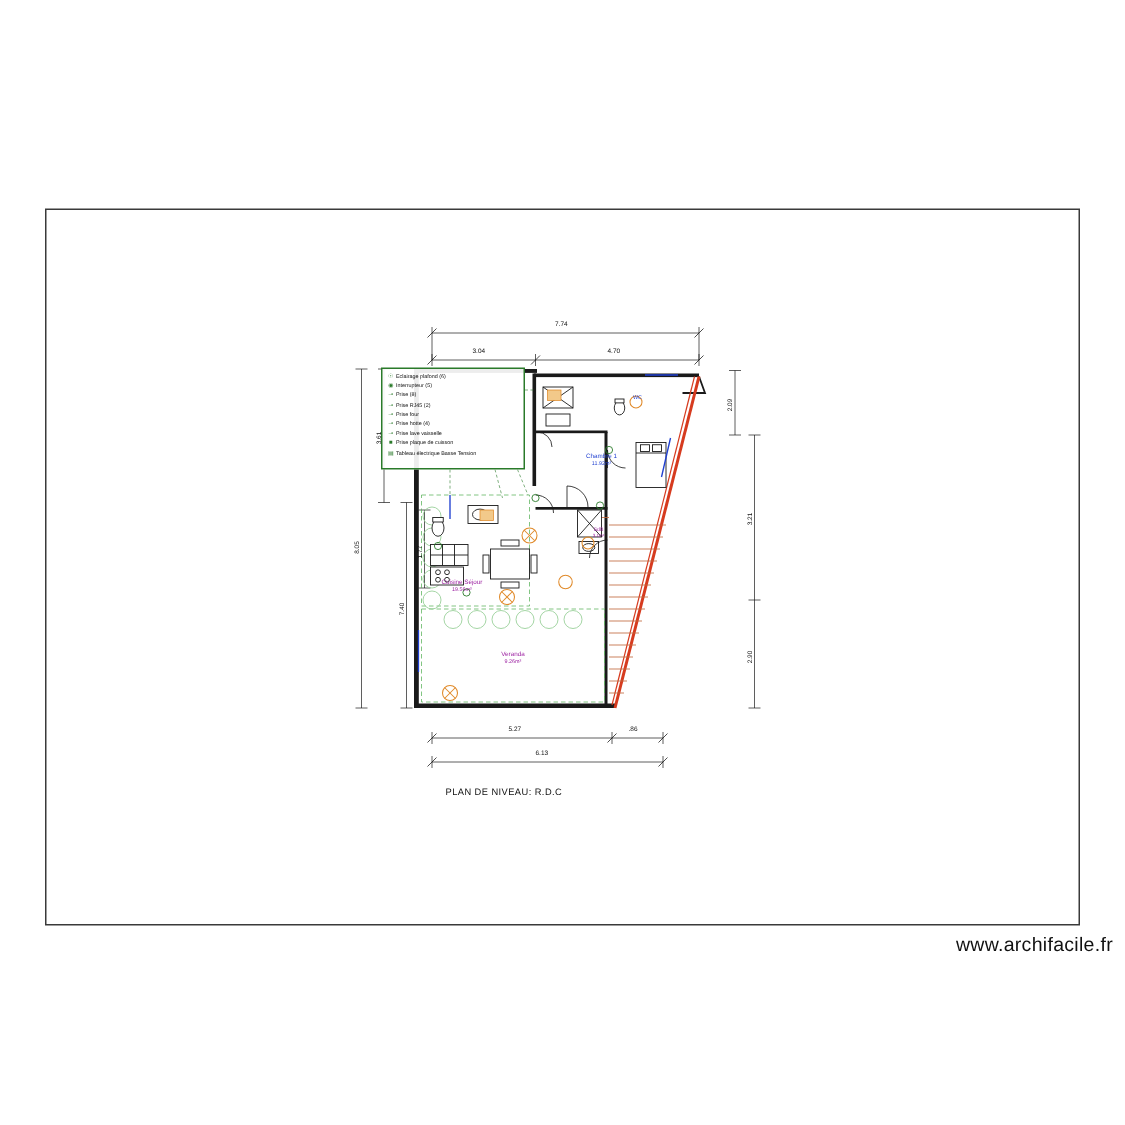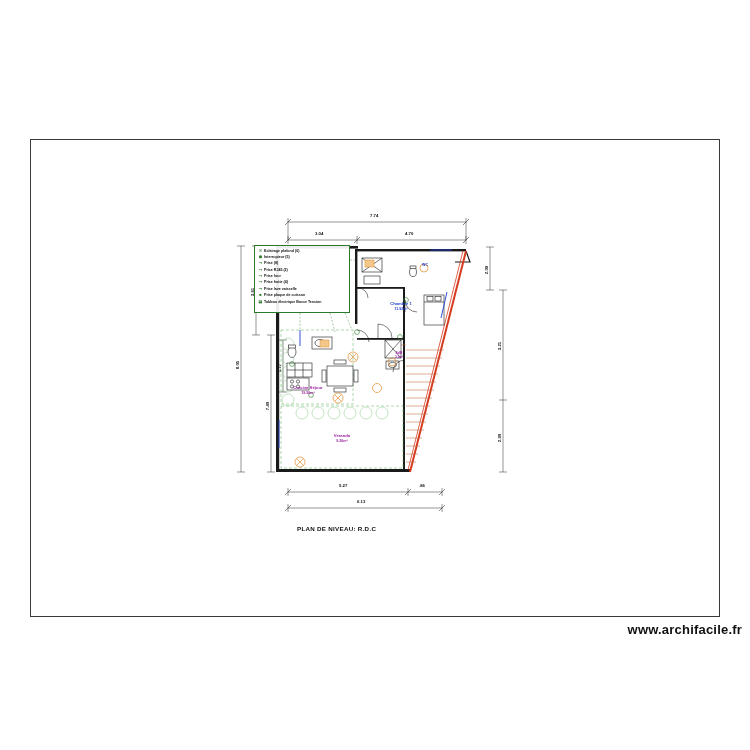--- a/index.html
+++ b/index.html
@@ -13,21 +13,20 @@
     font-family: "Liberation Sans", sans-serif;
     position: relative;
     overflow: hidden;
   }
   .page {
     position: absolute;
     left: 0; top: 0;
     width: 750px;
     height: 750px;
     background: #ffffff;
-    font-weight: bold;
   }
   
   .frame {
     position: absolute;
     left: 30px;
     top: 139px;
     width: 690px;
     height: 478px;
     border: 1px solid #3a3a3a;
     box-sizing: border-box;

